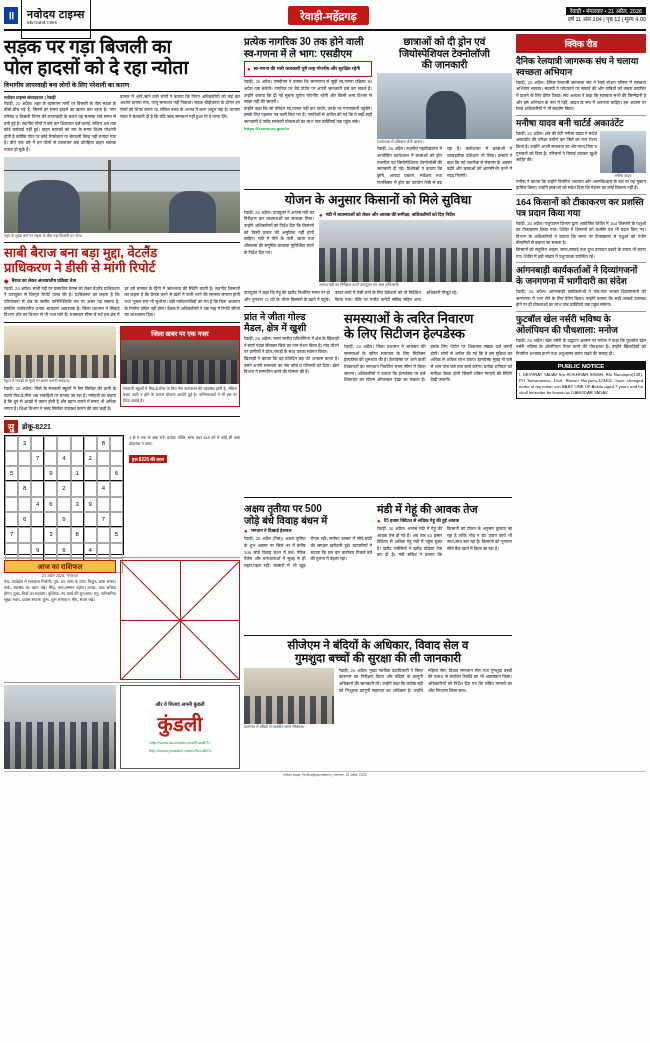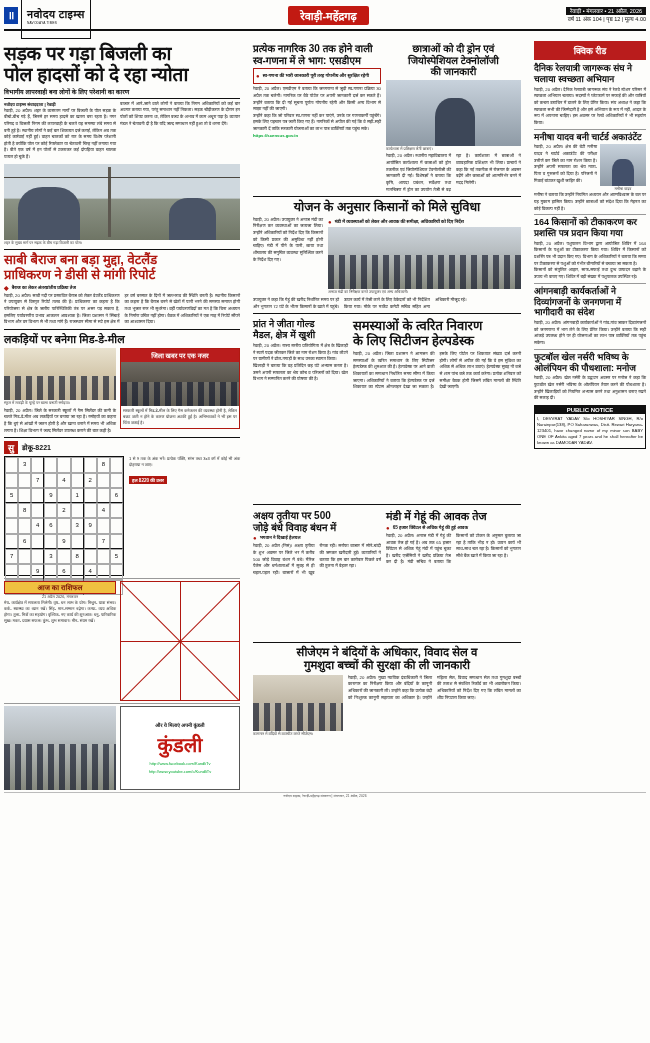--- a/index.html
+++ b/index.html
@@ -29,21 +29,21 @@
   }
   .mast-logo .tiny { display:block; font-size:3.2px; letter-spacing:.2px; font-weight:normal; }
   .mast-center {
     background:#c21a12; color:#fff; font-weight:bold; font-size:11px;
     padding:2px 12px; border-radius:2px;
   }
   .mast-right { font-size:5.5px; text-align:right; line-height:1.5; }
   .mast-date { background:#111; color:#fff; padding:1px 4px; font-size:5.5px; }
 
   
-  .cols { display:flex; gap:13px; margin-top:10px; }
+  .cols { display:flex; gap:4px; margin-top:3px; }
   .col-a { width:236px; }
   .col-b { width:268px; }
   .col-c { width:132px; }
 
   .rule { border-top:1px solid #111; margin:3px 0; }
   .rule-thin { border-top:1px solid #999; margin:2px 0; }
 
   
   h1.lead {
     font-size:19px; line-height:1.12; font-weight:bold; margin:2px 0 1px;
@@ -182,21 +182,20 @@
         <span class="dot">◆</span>
         <span>बैराज का लेकर अंतरप्रांतीय प्रक्रिया तेज</span>
       </div>
       <div class="body-txt twocol">
         <span>रेवाड़ी, 20 अप्रैल। साबी नदी पर प्रस्तावित बैराज को लेकर वेटलैंड प्राधिकरण ने उपायुक्त से विस्तृत रिपोर्ट तलब की है। प्राधिकरण का कहना है कि परियोजना से क्षेत्र के जलीय पारिस्थितिकी तंत्र पर असर पड़ सकता है, इसलिए पर्यावरणीय प्रभाव आकलन आवश्यक है। जिला प्रशासन ने सिंचाई विभाग और वन विभाग से भी तथ्य मांगे हैं।</span>
         <span>राजस्थान सीमा से सटे इस क्षेत्र में हर वर्ष बरसात के दिनों में जलभराव की स्थिति बनती है। स्थानीय किसानों का कहना है कि बैराज बनने से खेतों में पानी भरने की समस्या समाप्त होगी तथा भूजल स्तर भी सुधरेगा। वहीं पर्यावरणविदों का मत है कि बिना अध्ययन के निर्माण उचित नहीं होगा। बैठक में अधिकारियों ने एक माह में रिपोर्ट सौंपने का आश्वासन दिया।</span>
       </div>
 
       <div class="rule"></div>
 
-      <h2 class="hd" style="font-size:11px;">लकड़ियों पर बनेगा मिड-डे-मील</h2>
       <div style="display:flex; gap:4px; margin-top:2px;">
         <div style="width:112px;">
           <div class="photo food" style="height:52px;">
             <div class="ph-figs" style="height:45%;"></div>
           </div>
           <div class="cap">स्कूल में लकड़ी के चूल्हे पर खाना बनाती रसोइया।</div>
           <div class="body-txt" style="margin-top:2px;">रेवाड़ी, 20 अप्रैल। जिले के सरकारी स्कूलों में गैस सिलेंडर की कमी के चलते मिड-डे-मील अब लकड़ियों पर बनाया जा रहा है। रसोइयों का कहना है कि धुएं से आंखों में जलन होती है और खाना बनाने में समय भी अधिक लगता है। शिक्षा विभाग ने जल्द सिलेंडर उपलब्ध कराने की बात कही है।</div>
         </div>
         <div style="width:120px;">
           <div class="redbox">

